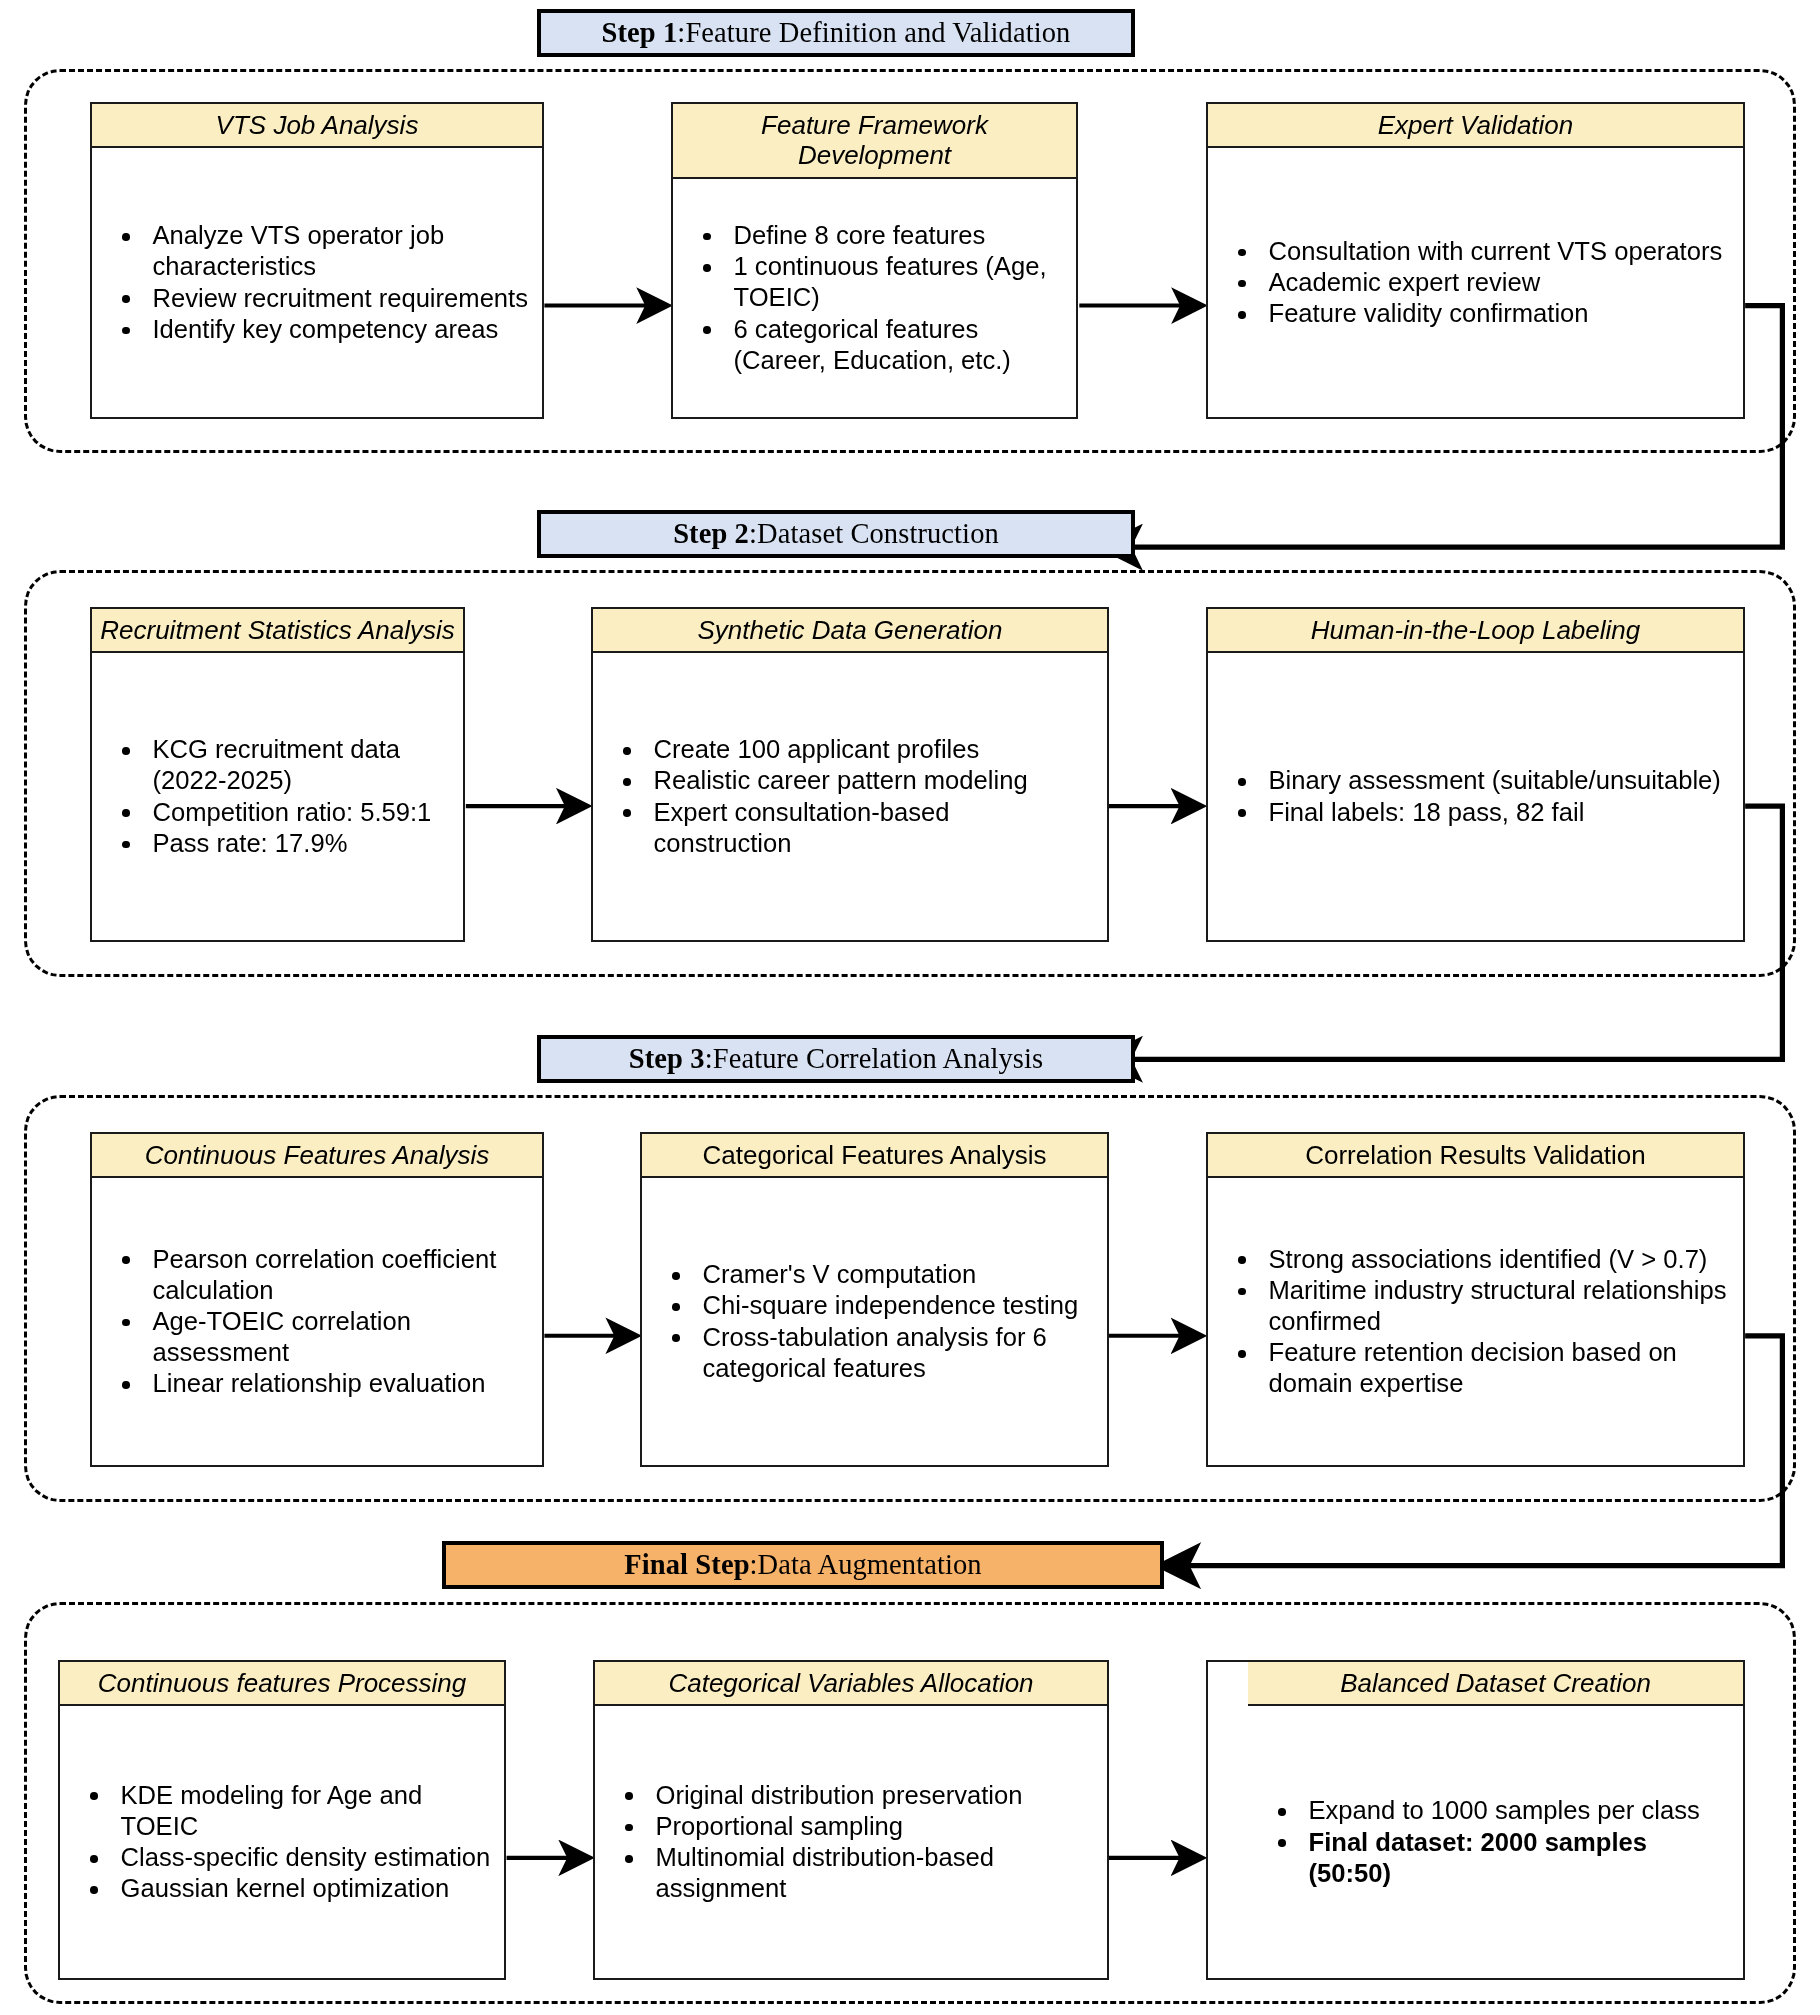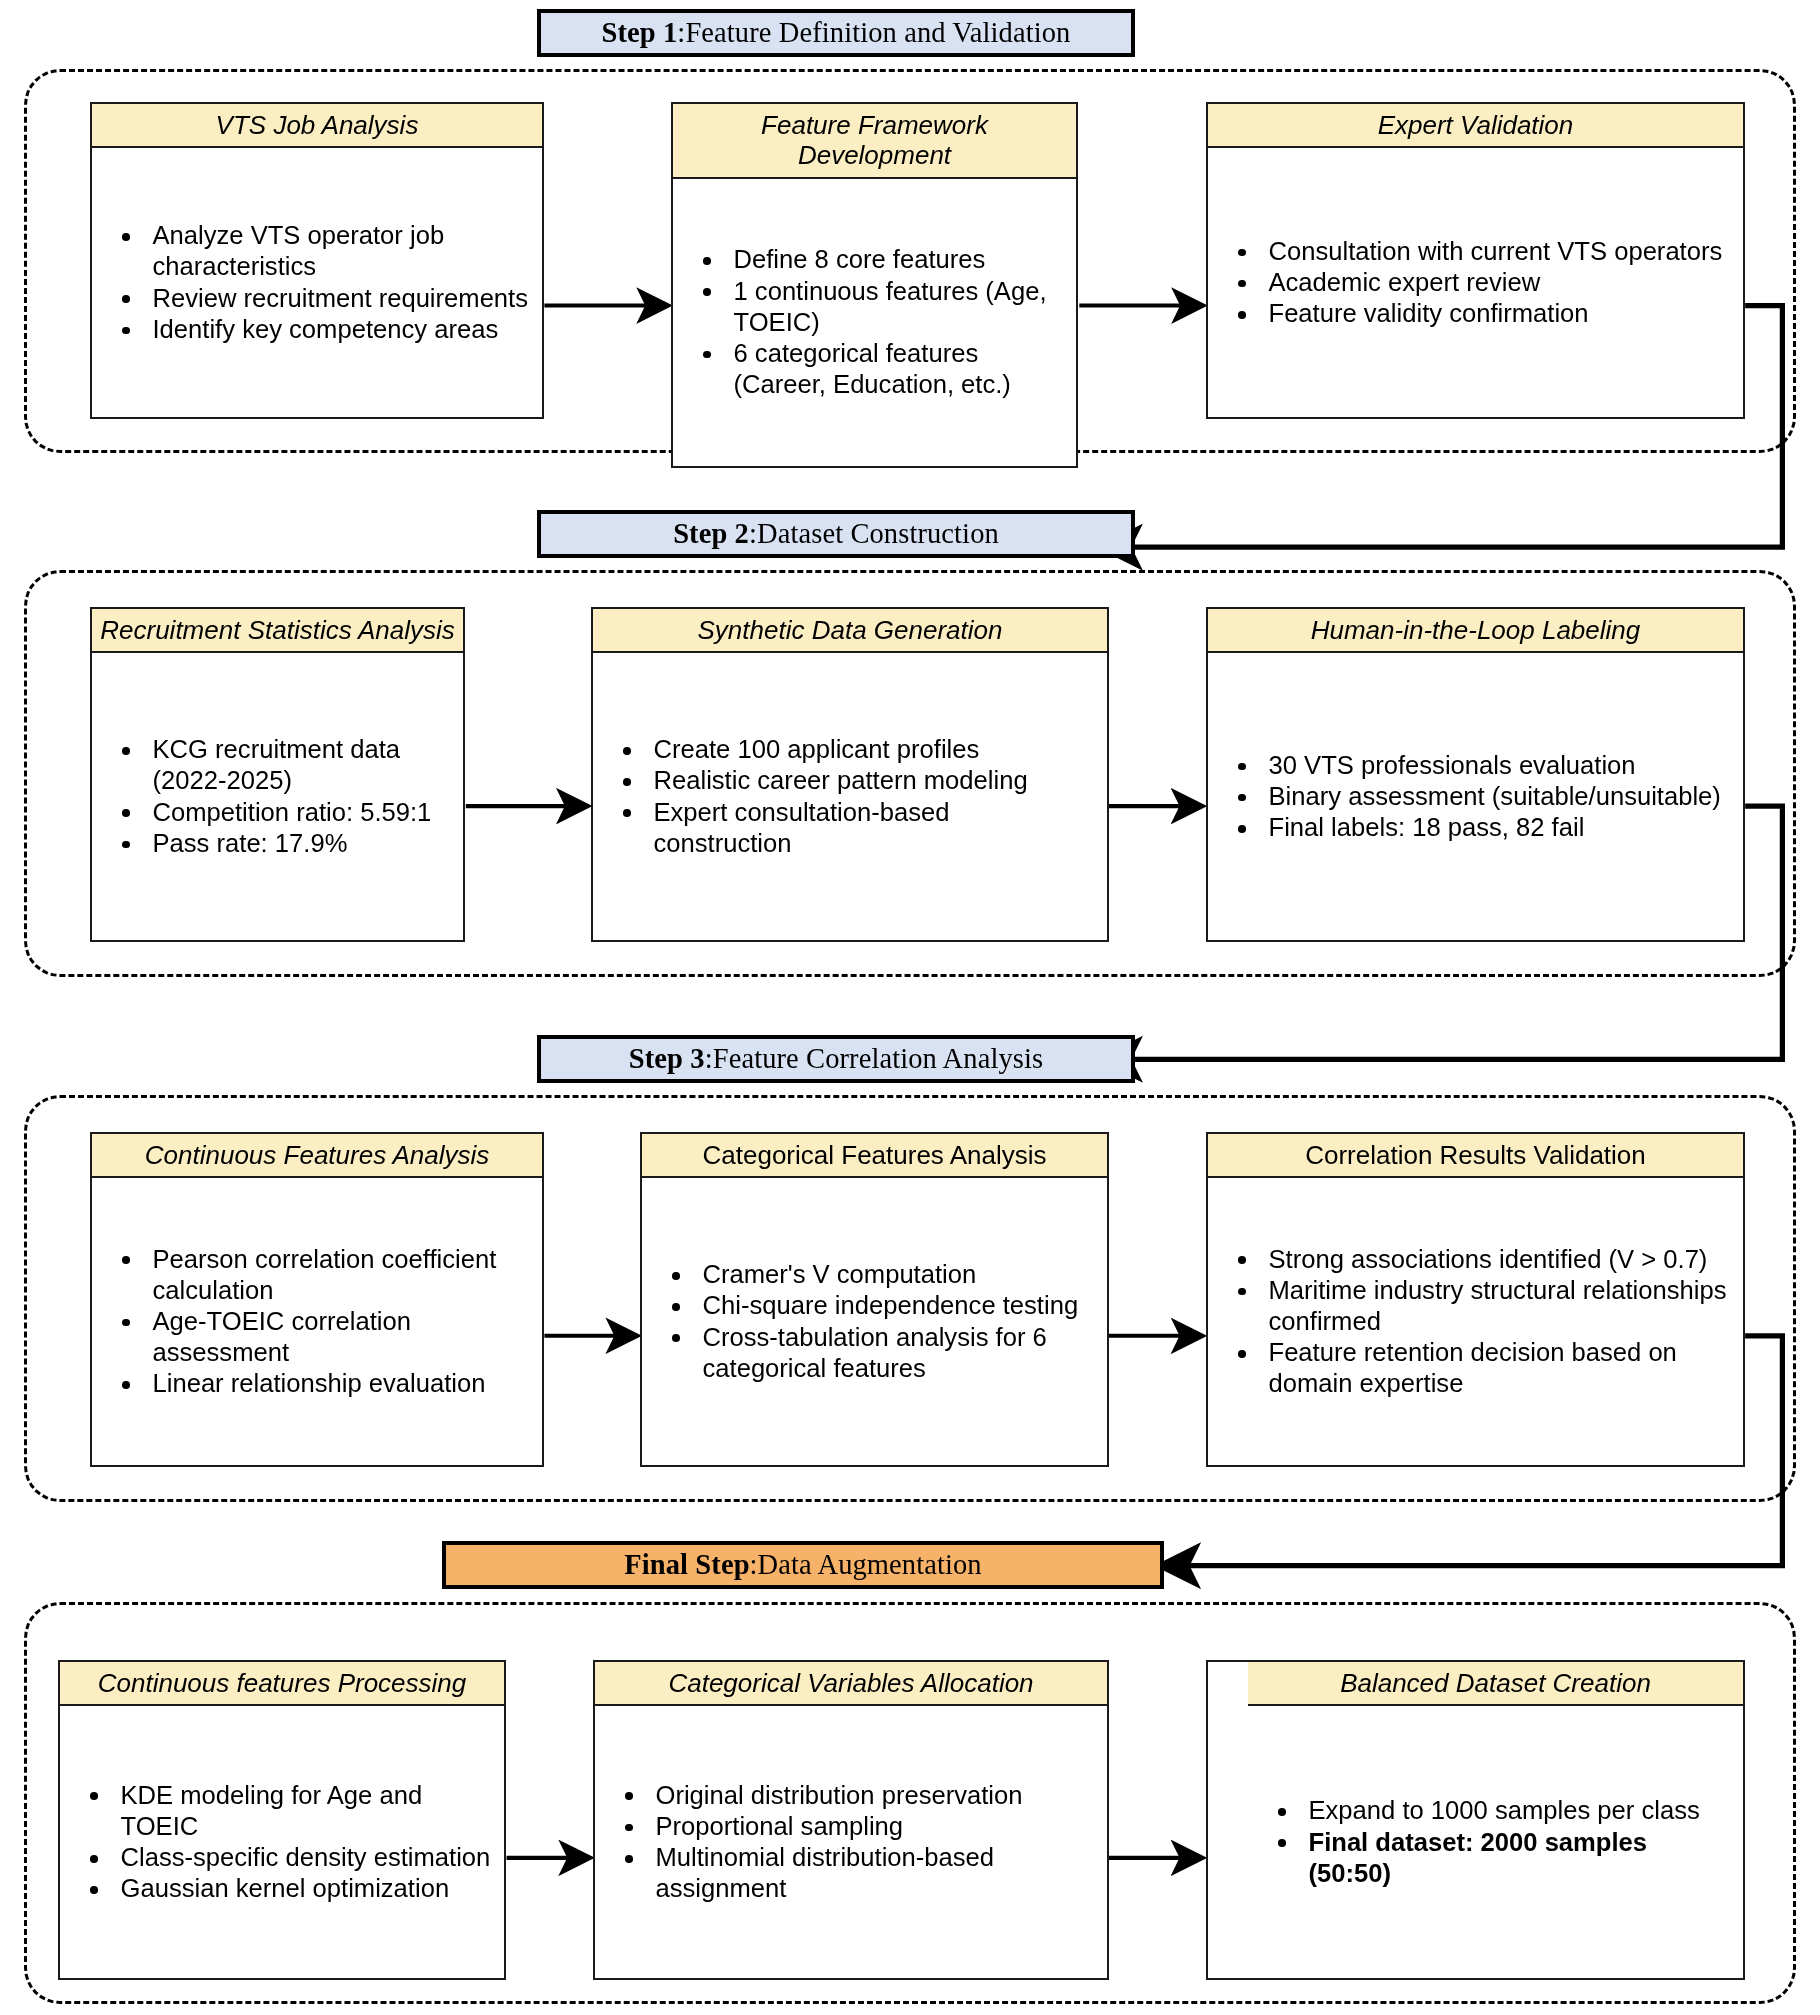--- a/index.html
+++ b/index.html
@@ -129,21 +129,21 @@
     <div class="card-head">VTS Job Analysis</div>
     <div class="card-body">
       <ul>
         <li>Analyze VTS operator job characteristics</li>
         <li>Review recruitment requirements</li>
         <li>Identify key competency areas</li>
       </ul>
     </div>
   </div>
 
-  <div class="card" style="left:671px;top:102px;width:407px;height:366px;">
+  <div class="card" style="left:671px;top:102px;width:407px;height:317px;">
     <div class="card-head">Feature Framework Development</div>
     <div class="card-body">
       <ul>
         <li>Define 8 core features</li>
         <li>1 continuous features (Age, TOEIC)</li>
         <li>6 categorical features (Career, Education, etc.)</li>
       </ul>
     </div>
   </div>
 
@@ -185,21 +185,20 @@
         <li>Realistic career pattern modeling</li>
         <li>Expert consultation-based construction</li>
       </ul>
     </div>
   </div>
 
   <div class="card" style="left:1206px;top:607px;width:539px;height:335px;">
     <div class="card-head">Human-in-the-Loop Labeling</div>
     <div class="card-body">
       <ul>
-        <li>30 VTS professionals evaluation</li>
         <li>Binary assessment (suitable/unsuitable)</li>
         <li>Final labels: 18 pass, 82 fail</li>
       </ul>
     </div>
   </div>
 
   <div class="banner blue" style="left:537px;top:1035px;width:598px;height:48px;">
     <b>Step 3</b>
       <span class="rest">: </span>
       <span class="rest">Feature Correlation Analysis</span>

